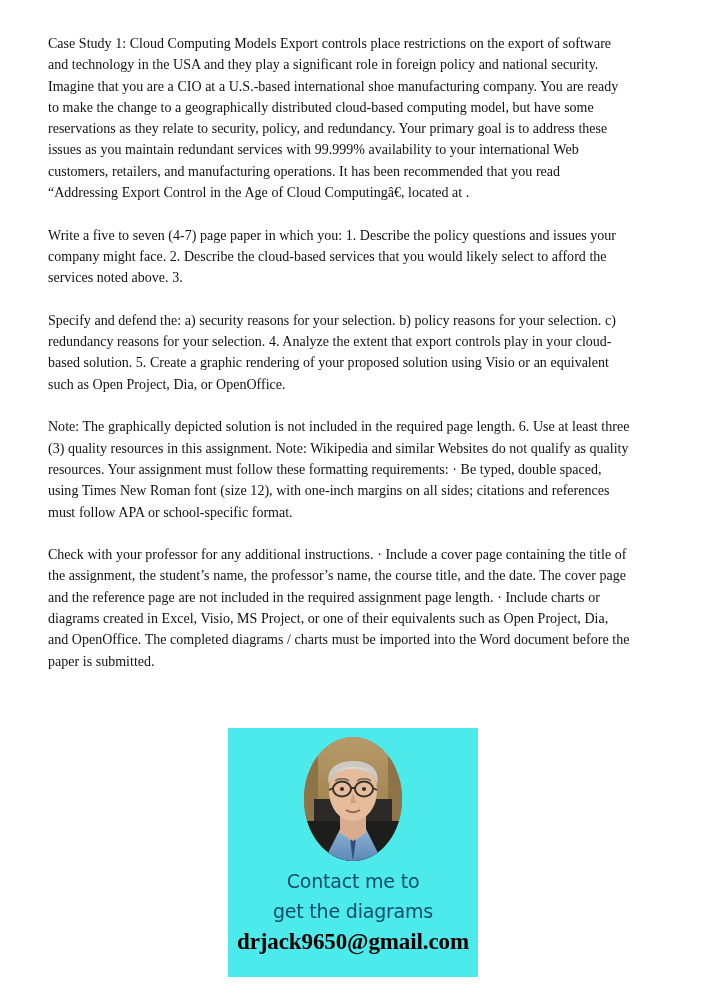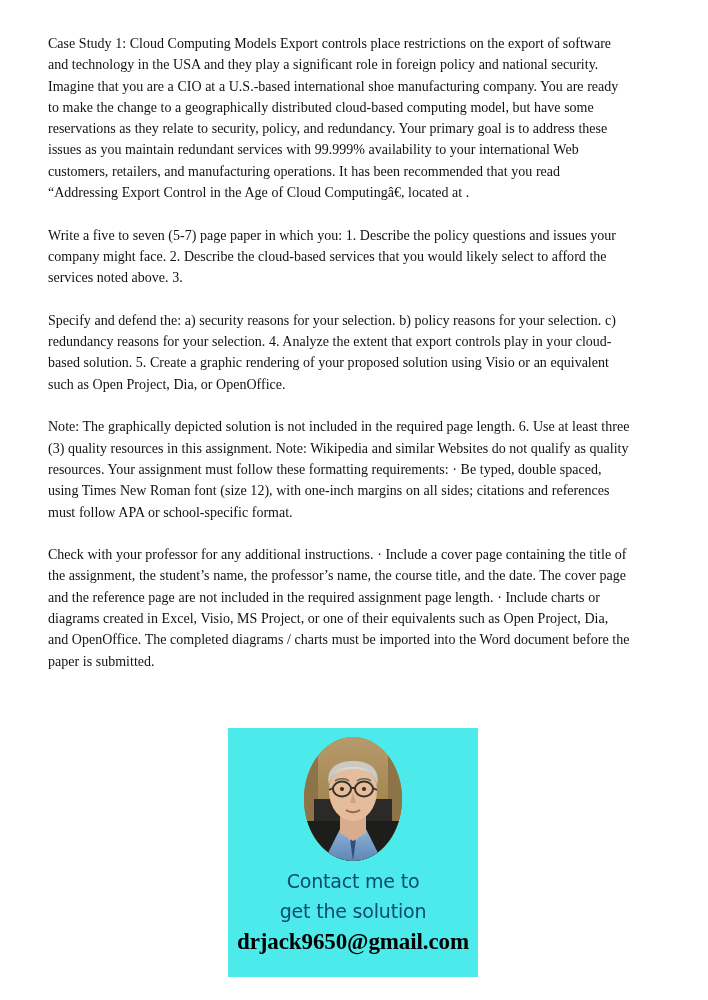--- a/index.html
+++ b/index.html
@@ -97,21 +97,21 @@
     letter-spacing: -0.1px;
   }
 </style>
 </head>
 <body>
 
 <div id="doc-page">
 
   <div id="body-text">
     <p class="para">Case Study 1: Cloud Computing Models Export controls place restrictions on the export of software and technology in the USA and they play a significant role in foreign policy and national security. Imagine that you are a CIO at a U.S.-based international shoe manufacturing company. You are ready to make the change to a geographically distributed cloud-based computing model, but have some reservations as they relate to security, policy, and redundancy. Your primary goal is to address these issues as you maintain redundant services with 99.999% availability to your international Web customers, retailers, and manufacturing operations. It has been recommended that you read “Addressing Export Control in the Age of Cloud Computingâ€, located at .</p>
-    <p class="para">Write a five to seven (5-7) page paper in which you: 1. Describe the policy questions and issues your company might face. 2. Describe the cloud-based services that you would likely select to afford the services noted above. 3.</p>
+    <p class="para">Write a five to seven (4-7) page paper in which you: 1. Describe the policy questions and issues your company might face. 2. Describe the cloud-based services that you would likely select to afford the services noted above. 3.</p>
     <p class="para">Specify and defend the: a) security reasons for your selection. b) policy reasons for your selection. c) redundancy reasons for your selection. 4. Analyze the extent that export controls play in your cloud-based solution. 5. Create a graphic rendering of your proposed solution using Visio or an equivalent such as Open Project, Dia, or OpenOffice.</p>
     <p class="para">Note: The graphically depicted solution is not included in the required page length. 6. Use at least three (3) quality resources in this assignment. Note: Wikipedia and similar Websites do not qualify as quality resources. Your assignment must follow these formatting requirements: · Be typed, double spaced, using Times New Roman font (size 12), with one-inch margins on all sides; citations and references must follow APA or school-specific format.</p>
     <p class="para">Check with your professor for any additional instructions. · Include a cover page containing the title of the assignment, the student’s name, the professor’s name, the course title, and the date. The cover page and the reference page are not included in the required assignment page length. · Include charts or diagrams created in Excel, Visio, MS Project, or one of their equivalents such as Open Project, Dia, and OpenOffice. The completed diagrams / charts must be imported into the Word document before the paper is submitted.</p>
   </div>
 
   <div id="promo-banner">
 
     <div id="promo-portrait">
       <svg viewBox="0 0 98 124" preserveAspectRatio="xMidYMid slice">
         <defs>
@@ -150,20 +150,20 @@
         <ellipse cx="60" cy="52" rx="2.1" ry="2.1" fill="#3b3027"></ellipse>
         <path d="M31 44 C34 41 42 41 45 44" stroke="#6f6459" stroke-width="1.6" fill="none"></path>
         <path d="M53 44 C56 41 64 41 67 44" stroke="#6f6459" stroke-width="1.6" fill="none"></path>
         <path d="M49 56 L46 66 L52 66 Z" fill="#cfa183"></path>
         <path d="M42 73 C46 76 52 76 56 73" stroke="#93664f" stroke-width="1.8" fill="none"></path>
       </svg>
     </div>
 
     <div id="promo-headline">
       <span class="hl-line">Contact me to</span>
-      <span class="hl-line">get the solution</span>
+      <span class="hl-line">get the diagrams</span>
     </div>
 
     <div id="promo-email">drjack9650@gmail.com</div>
 
   </div>
 
 </div>
 
 </body></html>

